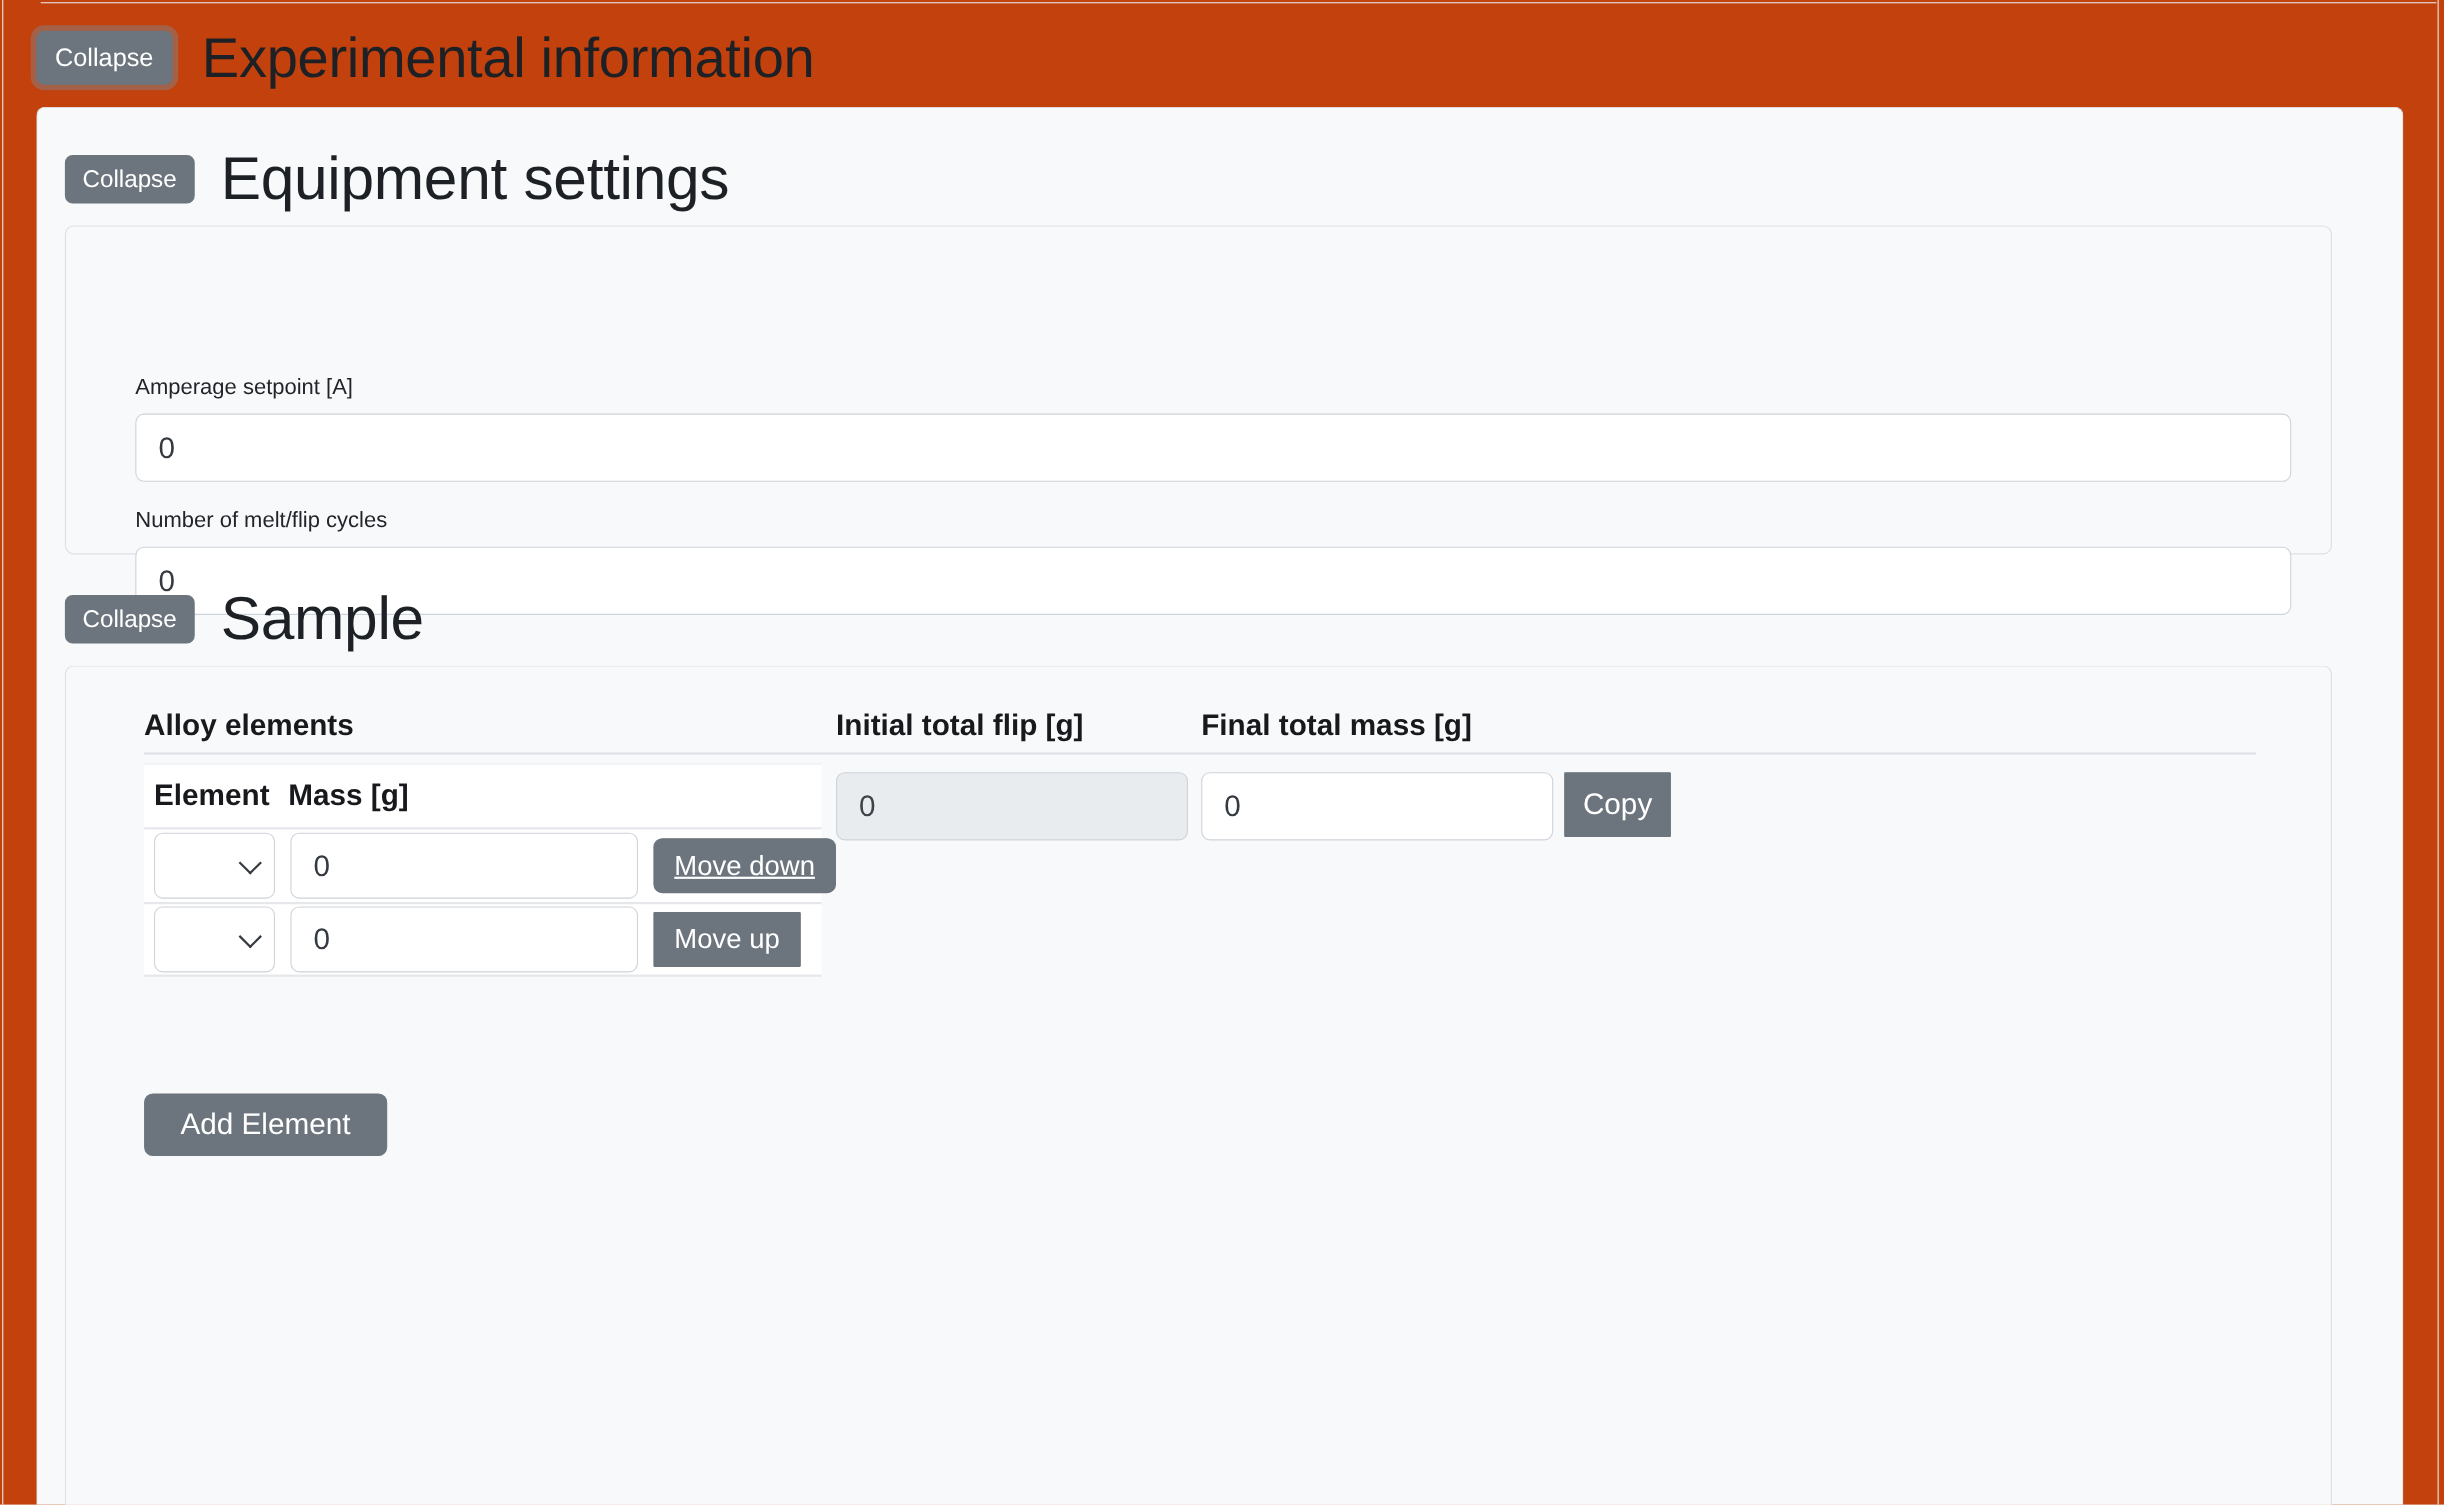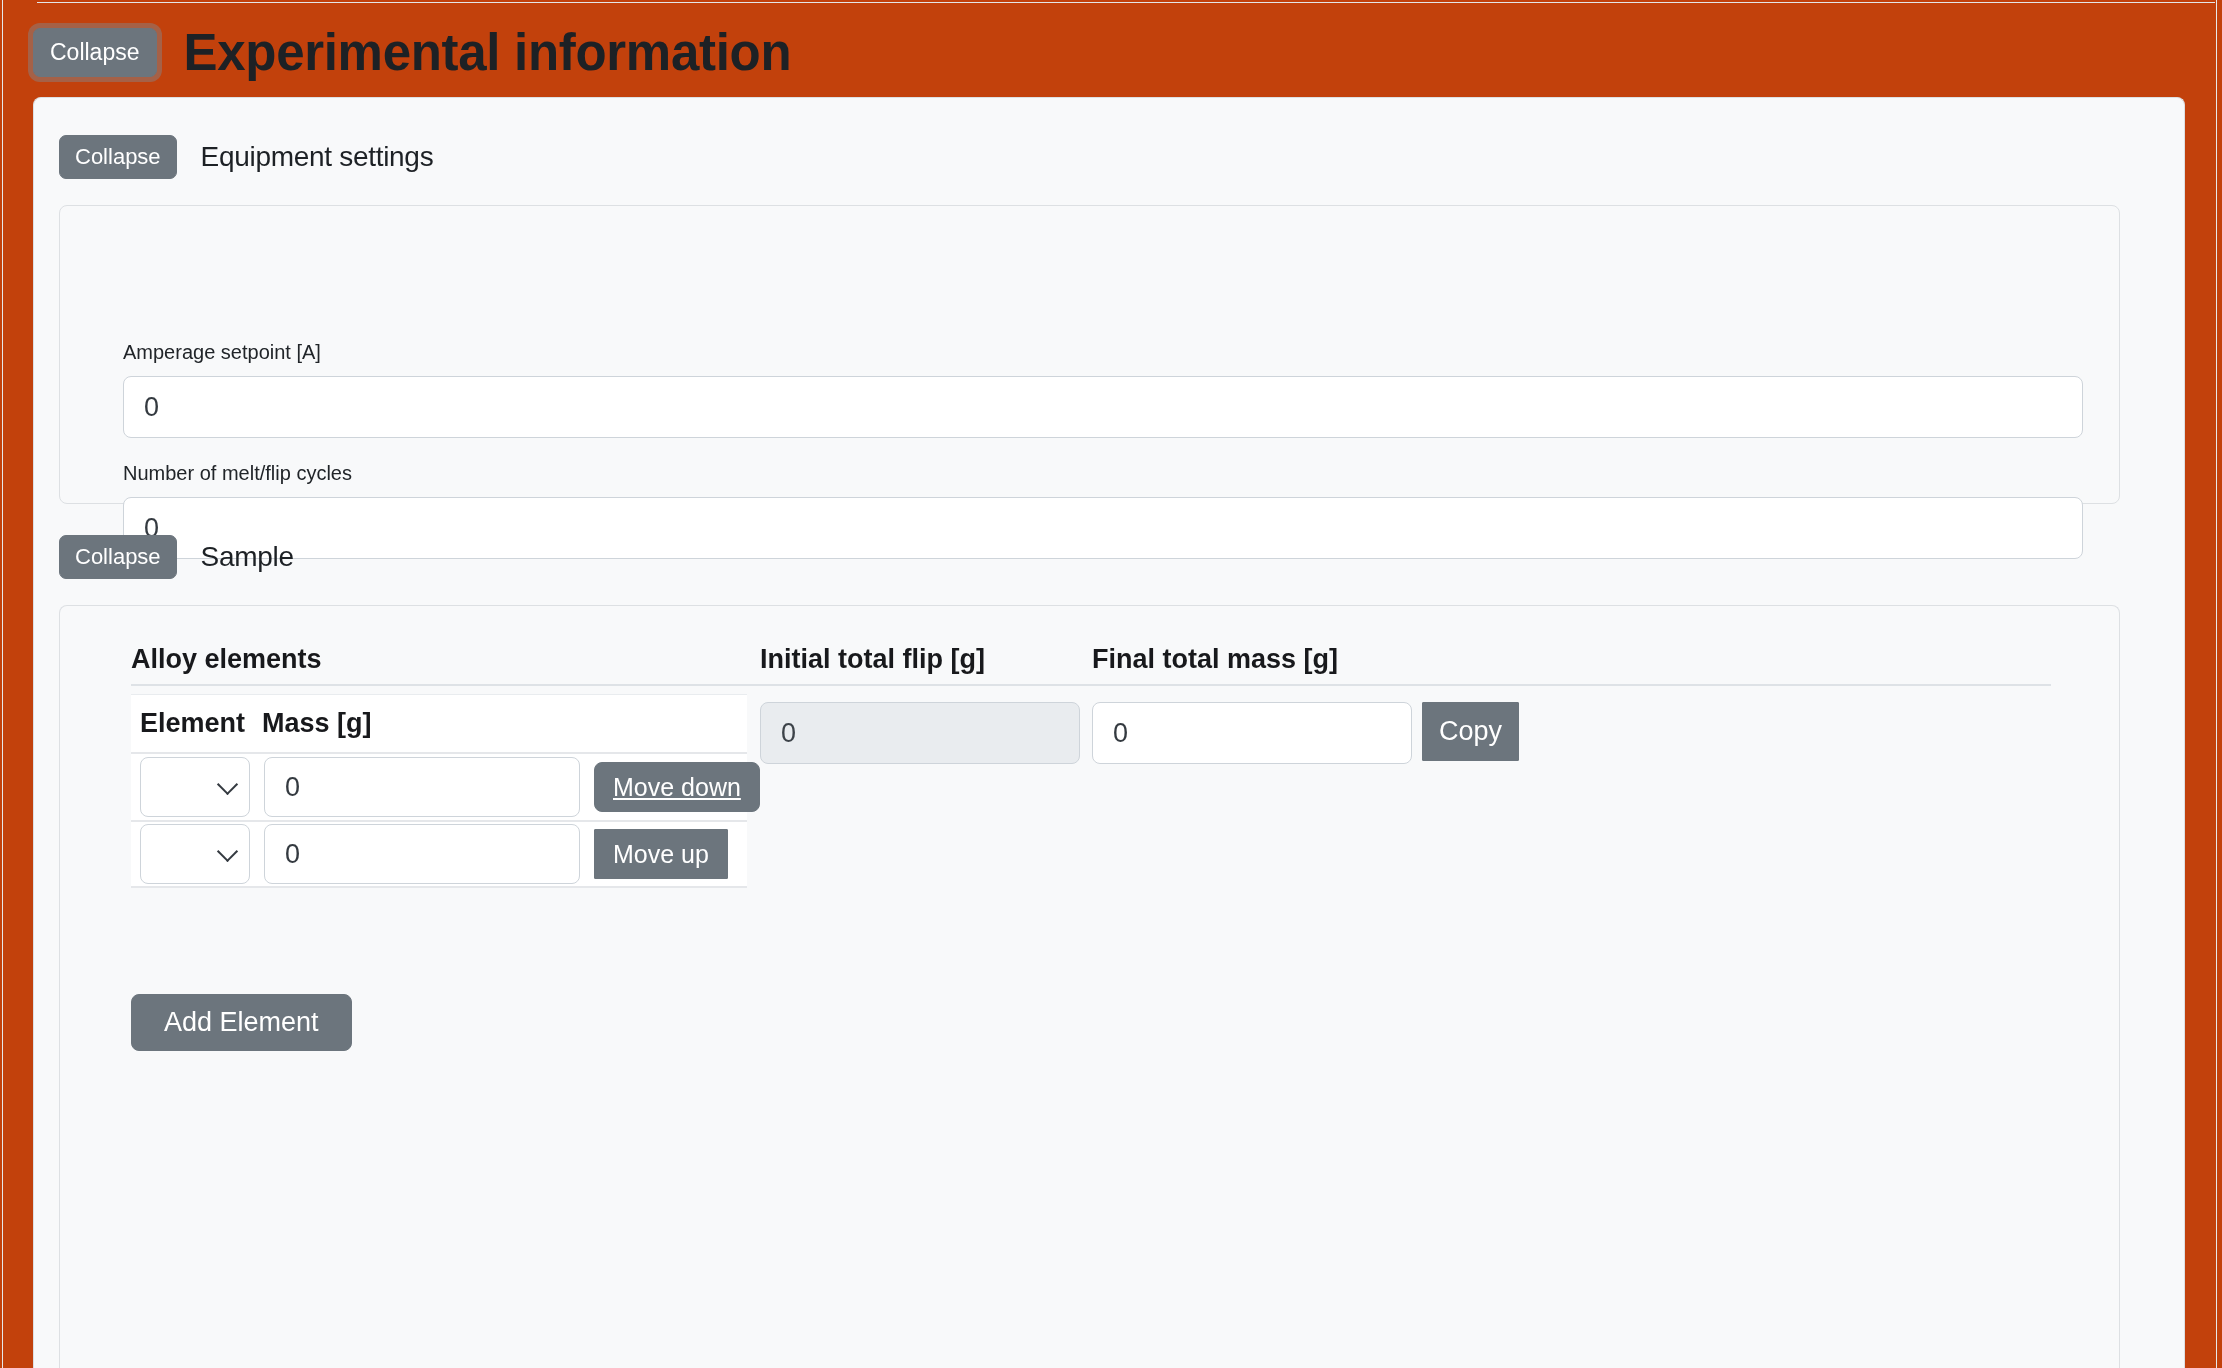--- a/index.html
+++ b/index.html
@@ -55,21 +55,21 @@
   .btn-collapse-top {
     height: 49px;
     padding: 0 16px;
     font-size: 23px;
     border-radius: 7px;
     box-shadow: 0 0 0 5px rgba(130,138,145,.45);
   }
   .sec1-title {
     margin-left: 27px;
     font-size: 51px;
-    font-weight: 700;
+    font-weight: 400;
     color: #1d2125;
     letter-spacing: -0.3px;
     line-height: 1;
   }
 
   
   .card1 {
     position: absolute;
     left: 33px; top: 97px;
     width: 2152px;
@@ -88,21 +88,21 @@
   .sec2-head.eq  { left: 25px; top: 37px; }
   .sec2-head.sam { left: 25px; top: 437px; }
   .btn-collapse {
     height: 44px;
     padding: 0 15px;
     font-size: 22px;
     border-radius: 7px;
   }
   .sec2-title {
     margin-left: 24px;
-    font-size: 28px;
+    font-size: 55px;
     font-weight: 400;
     color: #1d2125;
     letter-spacing: -0.3px;
     line-height: 1;
   }
 
   
   .card2 {
     position: absolute;
     border: 1px solid #dde0e3;

